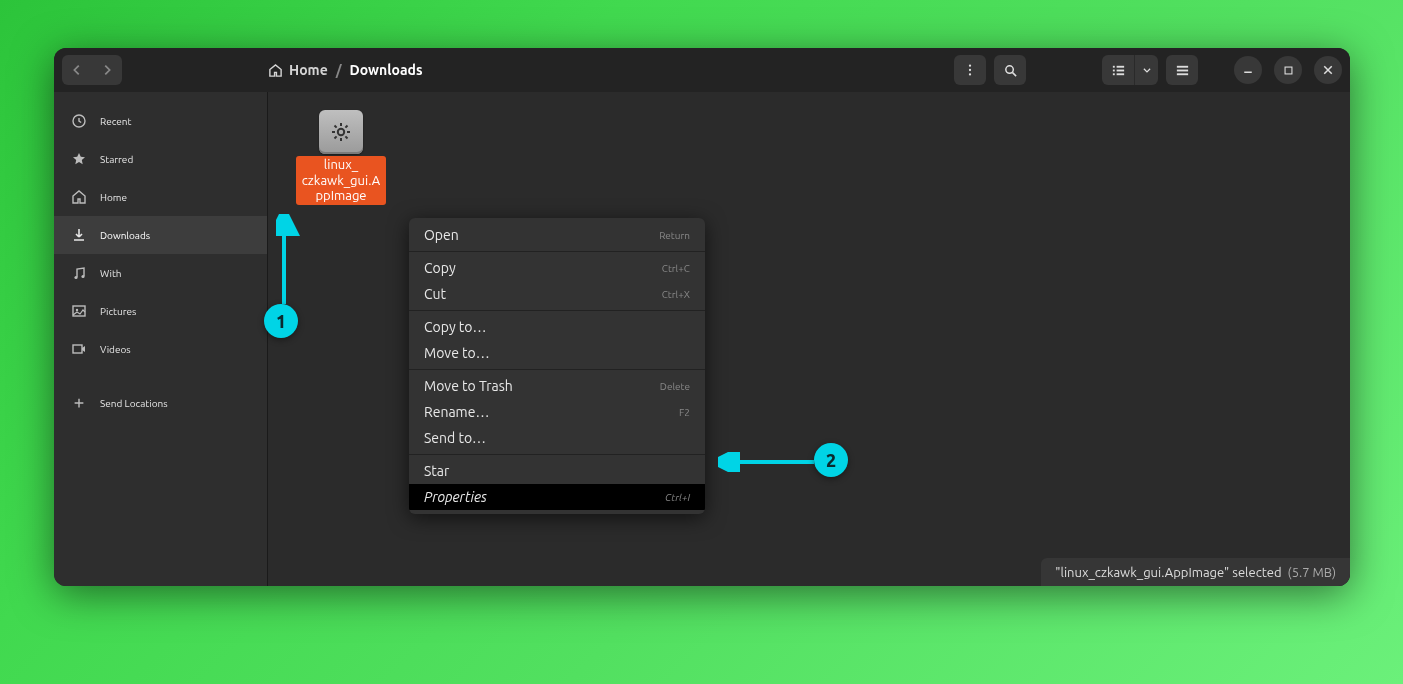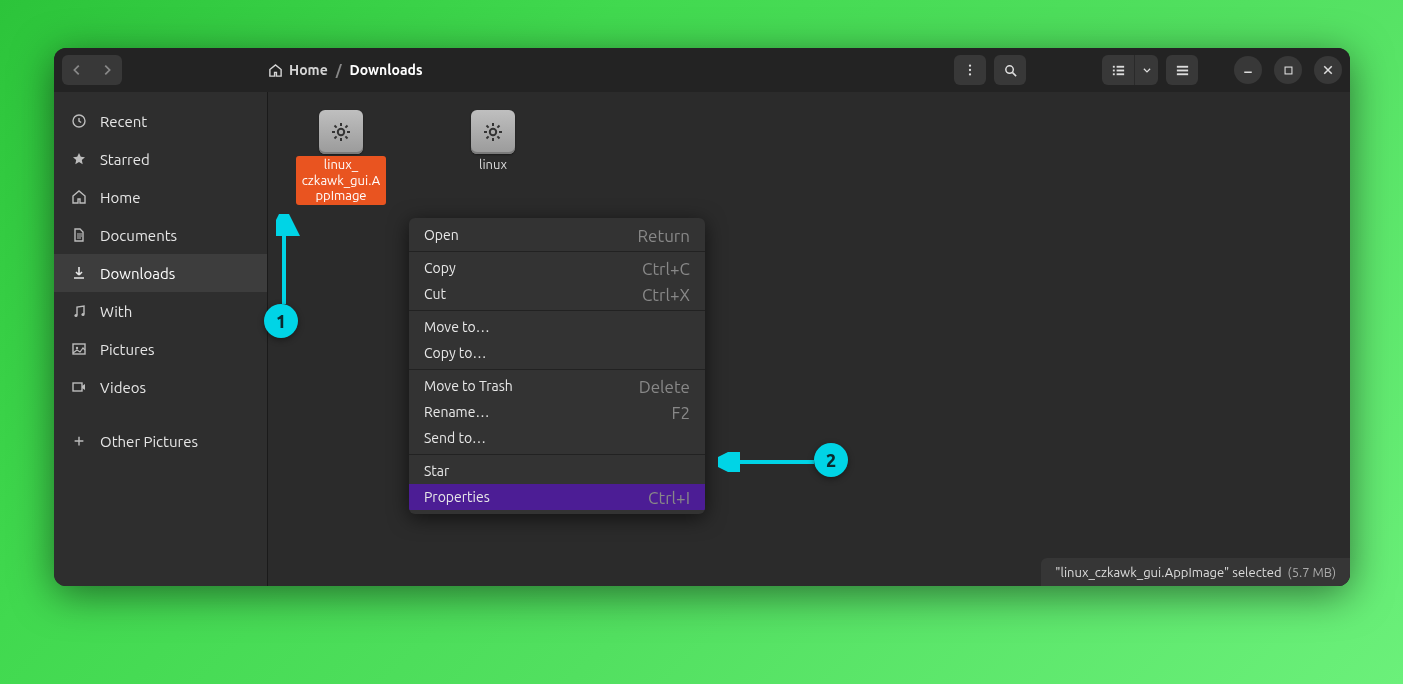--- a/index.html
+++ b/index.html
@@ -23,41 +23,41 @@
   .bc-sep { color:#888; }
   .bc-current { color:#fff; }
   .titlebar-flex { flex:1; }
   .toolbar-btn { width:32px; height:30px; background:#383838; border-radius:6px; display:flex; align-items:center; justify-content:center; color:#ddd; }
   .toolbar-group { display:flex; background:#383838; border-radius:6px; overflow:hidden; }
   .toolbar-group .toolbar-btn { background:transparent; border-radius:0; }
   .toolbar-group .toolbar-btn + .toolbar-btn { border-left:1px solid #2a2a2a; }
   .win-btn { width:28px; height:28px; background:#383838; border-radius:50%; display:flex; align-items:center; justify-content:center; color:#ddd; margin-left:4px; }
   .content-row { flex:1; display:flex; min-height:0; }
   .sidebar { width:214px; background:#2e2e2e; border-right:1px solid #1a1a1a; padding-top:10px; overflow:auto; }
-  .side-item { display:flex; align-items:center; gap:12px; height:38px; padding:0 16px; color:#e6e6e6; font-size:15px; }
+  .side-item { display:flex; align-items:center; gap:12px; height:38px; padding:0 16px; color:#e6e6e6; font-size:10px; }
   .side-item .icn { width:18px; display:flex; justify-content:center; color:#bcbcbc; }
   .side-item.active { background:#3d3d3d; color:#fff; }
   .side-sep { height:16px; }
   .file-area { flex:1; position:relative; background:#2b2b2b; }
   .file-grid { display:flex; gap:62px; padding:18px 28px; }
   .file { width:90px; display:flex; flex-direction:column; align-items:center; gap:2px; }
   .file-icon {
     width:44px; height:44px; background:linear-gradient(#bfbfbf,#9a9a9a); border-radius:6px;
     display:flex; align-items:center; justify-content:center; box-shadow:inset 0 -2px 0 #7a7a7a, 0 1px 2px rgba(0,0,0,0.4);
   }
   .file-icon svg { width:24px; height:24px; }
   .file-label { text-align:center; font-size:13px; line-height:1.2; color:#ddd; padding:1px 4px; border-radius:3px; max-width:90px; word-break:break-word; }
   .file.selected .file-label { background:#e95420; color:#fff; }
   .context-menu {
     position:absolute; left:355px; top:170px; width:296px; background:#333333; border-radius:6px; overflow:hidden;
     box-shadow:0 4px 20px rgba(0,0,0,0.6); padding:4px 0; z-index:10;
   }
   .cm-item { display:flex; justify-content:space-between; align-items:center; height:26px; padding:0 15px; font-size:14px; color:#e8e8e8; }
-  .cm-item.hover { background:#4c1d95; }
-  .cm-accel { color:#888; font-size:17px;margin-left:36px; }
+  .cm-item.hover { background:#000000;font-style:italic; }
+  .cm-accel { color:#888; font-size:10px;margin-left:36px; }
   .cm-sep { height:1px; background:#222; margin:3px 0; }
   .statusbar {
     position:absolute; right:0; bottom:0; height:28px; background:#363636; border-top-left-radius:6px;
     display:flex; align-items:center; padding:0 14px; color:#ddd; font-size:13px; gap:6px;
   }
   .status-size { color:#aaa; }
   
   .anno-circle {
     position:absolute; width:34px; height:34px; background:#00d4e6; border-radius:50%;
     display:flex; align-items:center; justify-content:center; color:#0a2a2e; font-weight:800; font-size:18px;
@@ -186,29 +186,20 @@
           <span>Starred</span>
         </div>
         <div class="side-item">
           <span class="icn">
               <svg width="16" height="16" viewBox="0 0 16 16">
                 <path d="M2 7l6-5 6 5v7H9v-4H7v4H2z" fill="none" stroke="#bcbcbc" stroke-width="1.4"></path>
               </svg>
             </span>
           <span>Home</span>
         </div>
-        <div class="side-item">
-          <span class="icn">
-              <svg width="16" height="16" viewBox="0 0 16 16">
-                <path d="M4 2h5l3 3v9H4z" fill="none" stroke="#bcbcbc" stroke-width="1.4"></path>
-                <path d="M6 7h5M6 9h5M6 11h4" stroke="#bcbcbc" stroke-width="1"></path>
-              </svg>
-            </span>
-          <span>Documents</span>
-        </div>
         <div class="side-item active">
           <span class="icn">
               <svg width="16" height="16" viewBox="0 0 16 16">
                 <path d="M8 2v8m0 0l-3-3m3 3l3-3M3 13h10" fill="none" stroke="#e6e6e6" stroke-width="1.6"></path>
               </svg>
             </span>
           <span>Downloads</span>
         </div>
         <div class="side-item">
           <span class="icn">
@@ -239,21 +230,21 @@
             </span>
           <span>Videos</span>
         </div>
         <div class="side-sep"></div>
         <div class="side-item">
           <span class="icn">
               <svg width="14" height="14" viewBox="0 0 16 16">
                 <path d="M8 3v10M3 8h10" stroke="#bcbcbc" stroke-width="1.6"></path>
               </svg>
             </span>
-          <span>Other Pictures</span>
+          <span>Send Locations</span>
         </div>
       </div>
 
       <div class="file-area">
         <div class="file-grid">
 
           <div class="file selected">
             <div class="file-icon">
               <svg viewBox="0 0 24 24">
                   <circle cx="12" cy="12" r="3.2" fill="none" stroke="#333" stroke-width="2"></circle>
@@ -268,38 +259,20 @@
                     <line x1="16.4" y1="7.6" x2="18.5" y2="5.5"></line>
                   </g>
                 </svg>
             </div>
             <div class="file-label">
               <span style="white-space:pre-line">linux_
 czkawk_gui.AppImage</span>
             </div>
           </div>
 
-          <div class="file">
-            <div class="file-icon">
-              <svg viewBox="0 0 24 24">
-                  <circle cx="12" cy="12" r="3.2" fill="none" stroke="#333" stroke-width="2"></circle>
-                  <g stroke="#333" stroke-width="2">
-                    <line x1="12" y1="3" x2="12" y2="6"></line>
-                    <line x1="12" y1="18" x2="12" y2="21"></line>
-                    <line x1="3" y1="12" x2="6" y2="12"></line>
-                    <line x1="18" y1="12" x2="21" y2="12"></line>
-                    <line x1="5.5" y1="5.5" x2="7.6" y2="7.6"></line>
-                    <line x1="16.4" y1="16.4" x2="18.5" y2="18.5"></line>
-                    <line x1="5.5" y1="18.5" x2="7.6" y2="16.4"></line>
-                    <line x1="16.4" y1="7.6" x2="18.5" y2="5.5"></line>
-                  </g>
-                </svg>
-            </div>
-            <div class="file-label">linux</div>
-          </div>
 
         </div>
 
         <div class="statusbar">
           <span>"linux_czkawk_gui.AppImage" selected</span>
           <span class="status-size">(5.7 MB)</span>
         </div>
       </div>
     </div>
 
@@ -312,25 +285,25 @@
       <div class="cm-item">
           <span>Copy</span>
           <span class="cm-accel">Ctrl+C</span>
         </div>
       <div class="cm-item">
           <span>Cut</span>
           <span class="cm-accel">Ctrl+X</span>
         </div>
       <div class="cm-sep"></div>
       <div class="cm-item">
+          <span>Copy to…</span>
+          <span class="cm-accel"></span>
+        </div>
+      <div class="cm-item">
           <span>Move to…</span>
-          <span class="cm-accel"></span>
-        </div>
-      <div class="cm-item">
-          <span>Copy to…</span>
           <span class="cm-accel"></span>
         </div>
       <div class="cm-sep"></div>
       <div class="cm-item">
           <span>Move to Trash</span>
           <span class="cm-accel">Delete</span>
         </div>
       <div class="cm-item">
           <span>Rename…</span>
           <span class="cm-accel">F2</span>

